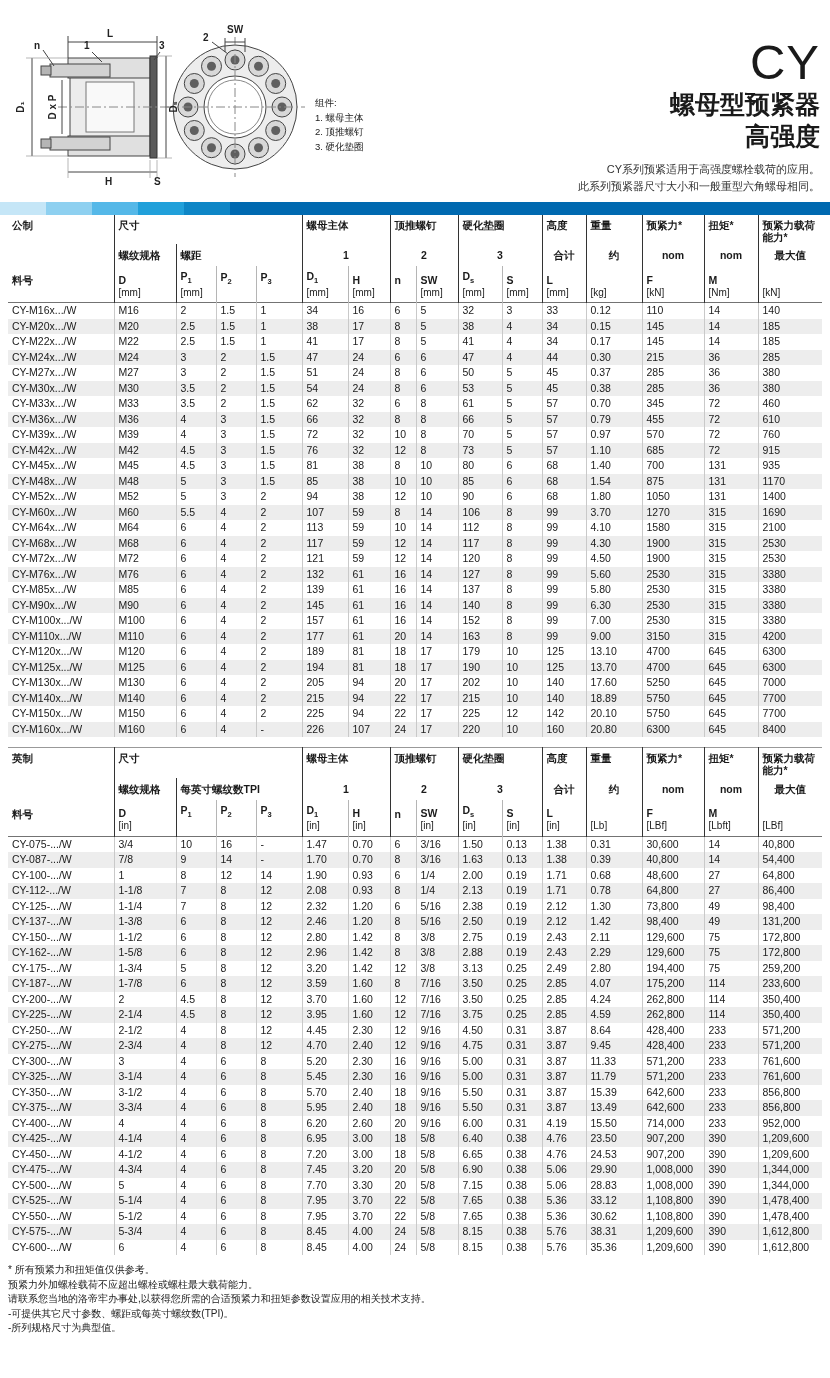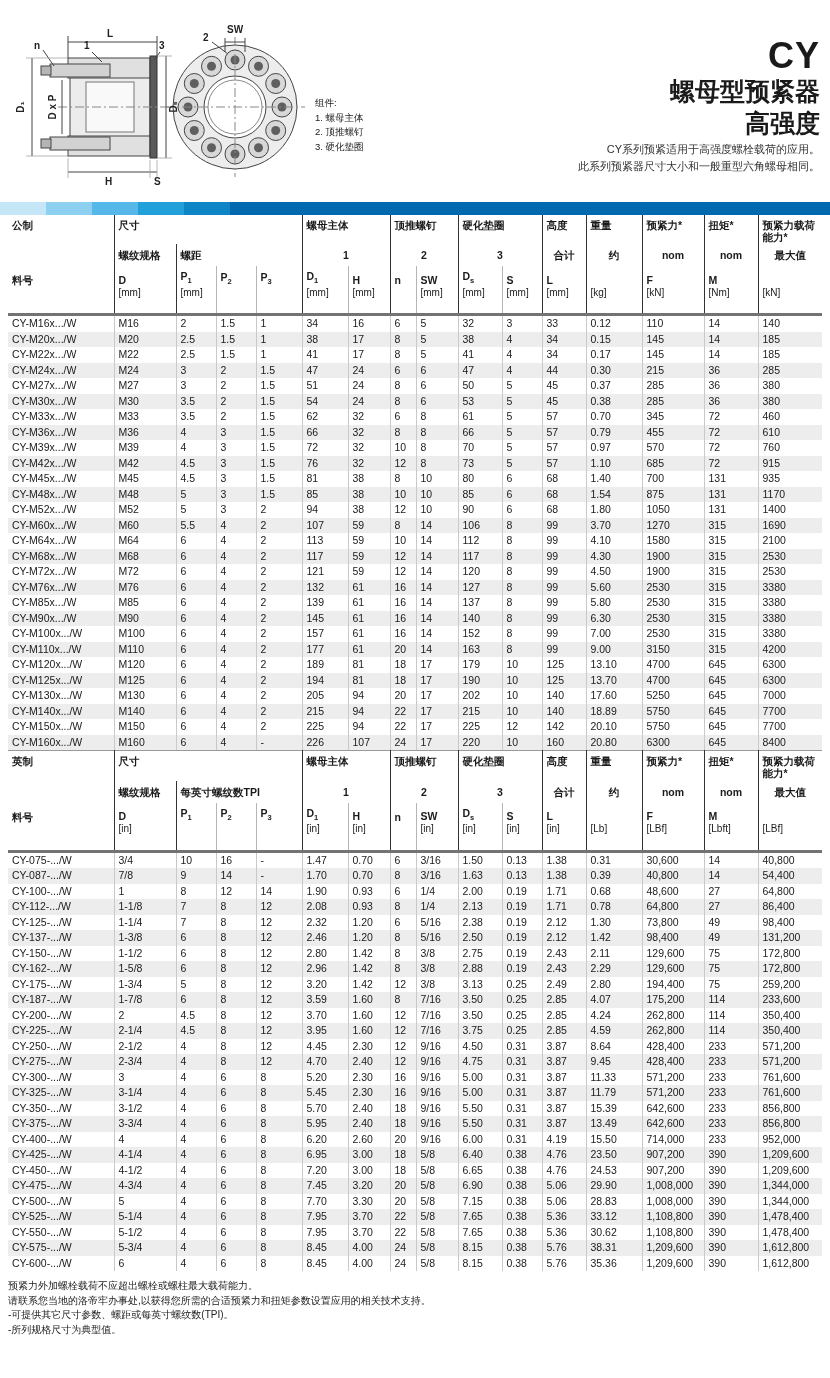--- a/index.html
+++ b/index.html
@@ -8,37 +8,37 @@
   .page{position:relative;width:830px;height:1378px;overflow:hidden;background:#fff}
 
   
   .topsec{position:relative;height:202px}
   .diagram{position:absolute;left:10px;top:12px;width:560px;height:188px}
   .diagram svg{position:absolute;left:0;top:0}
   .dlabel{position:absolute;font-size:10px;font-weight:700;color:#222;line-height:1}
   .dlabel.rot{transform:rotate(-90deg);transform-origin:center}
   .parts{position:absolute;left:305px;top:84px;font-size:9.5px;line-height:1.55;color:#222}
   .titleblock{position:absolute;right:10px;top:38px;text-align:right}
-  .title-cy{font-size:36px;font-weight:700;line-height:1.02;letter-spacing:1px}
+  .title-cy{font-size:49px;font-weight:400;line-height:1.02;letter-spacing:1px}
   .subtitle{font-size:25px;font-weight:700;line-height:1.28}
-  .desc{font-size:11px;color:#333;margin-top:2px;line-height:1.55}
+  .desc{font-size:11px;color:#333;margin-top:9px;line-height:1.55}
 
   
   .accent-bar{display:flex;height:13px;width:100%}
   .accent-bar .seg{width:46px;height:13px}
   .accent-bar .seg.main{flex:1}
 
   
   .tablewrap{padding:0 8px}
   table{width:100%;border-collapse:collapse;table-layout:fixed;font-size:10.5px}
-  table.imp{border-top:1px solid #999;}
-  thead{border-bottom:3px solid #737373}
+  table.imp{border-top:1px solid #999;margin-top:10px}
+  thead{border-bottom:1px solid #737373}
   thead th{text-align:left;vertical-align:top;padding:4px 4px 1px;font-weight:700;font-size:10.5px;line-height:1.15}
   thead tr:nth-child(2) th{padding-top:5px;padding-bottom:5px}
-  thead tr:nth-child(3) th{vertical-align:bottom;padding-bottom:15px}
+  thead tr:nth-child(3) th{vertical-align:bottom;padding-bottom:4px}
   th .lbl sub{font-size:7.5px}
   th .unit{font-weight:400;font-size:10px;margin-top:1px;min-height:11px}
   th.ctr{text-align:center}
   th.d{border-left:1px solid #333}
   th.l{border-left:1px solid #b5b5b5}
   tbody td{padding:2px 4px;height:15.5px;line-height:11.5px;white-space:nowrap;overflow:hidden}
   tbody td+td{border-left:1px solid #c9c9c9}
   tbody tr:nth-child(even){background:#ededed}
 
   
@@ -1484,19 +1484,20 @@
             <td>35.36</td>
             <td>1,209,600</td>
             <td>390</td>
             <td>1,612,800</td>
           </tr>
         </tbody>
     </table>
   </div>
 
   <div class="footnotes">
+      <div>* 所有预紧力和扭矩值仅供参考。</div>
       <div>预紧力外加螺栓载荷不应超出螺栓或螺柱最大载荷能力。</div>
       <div>请联系您当地的洛帝牢办事处,以获得您所需的合适预紧力和扭矩参数设置应用的相关技术支持。</div>
       <div>-可提供其它尺寸参数、螺距或每英寸螺纹数(TPI)。</div>
       <div>-所列规格尺寸为典型值。</div>
     </div>
 
 </div>
 
 </body></html>

